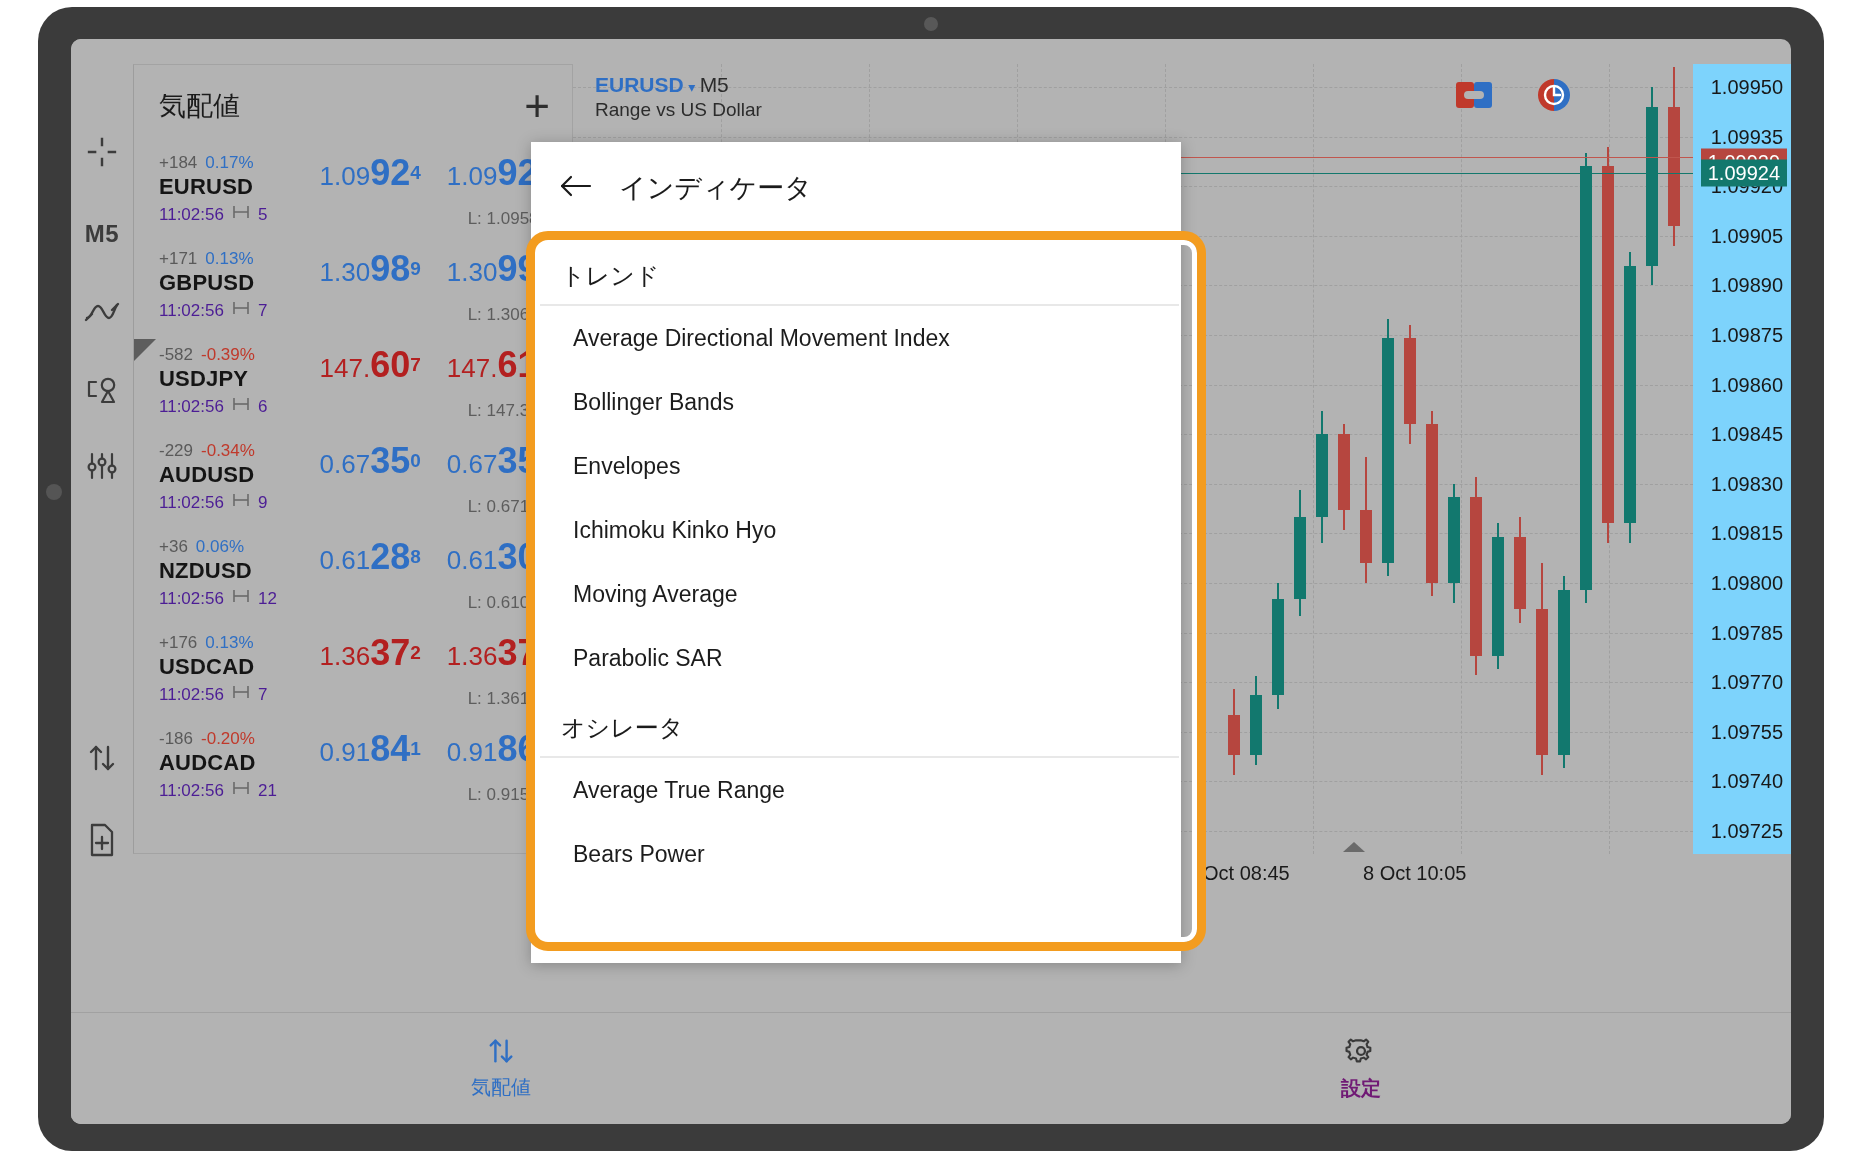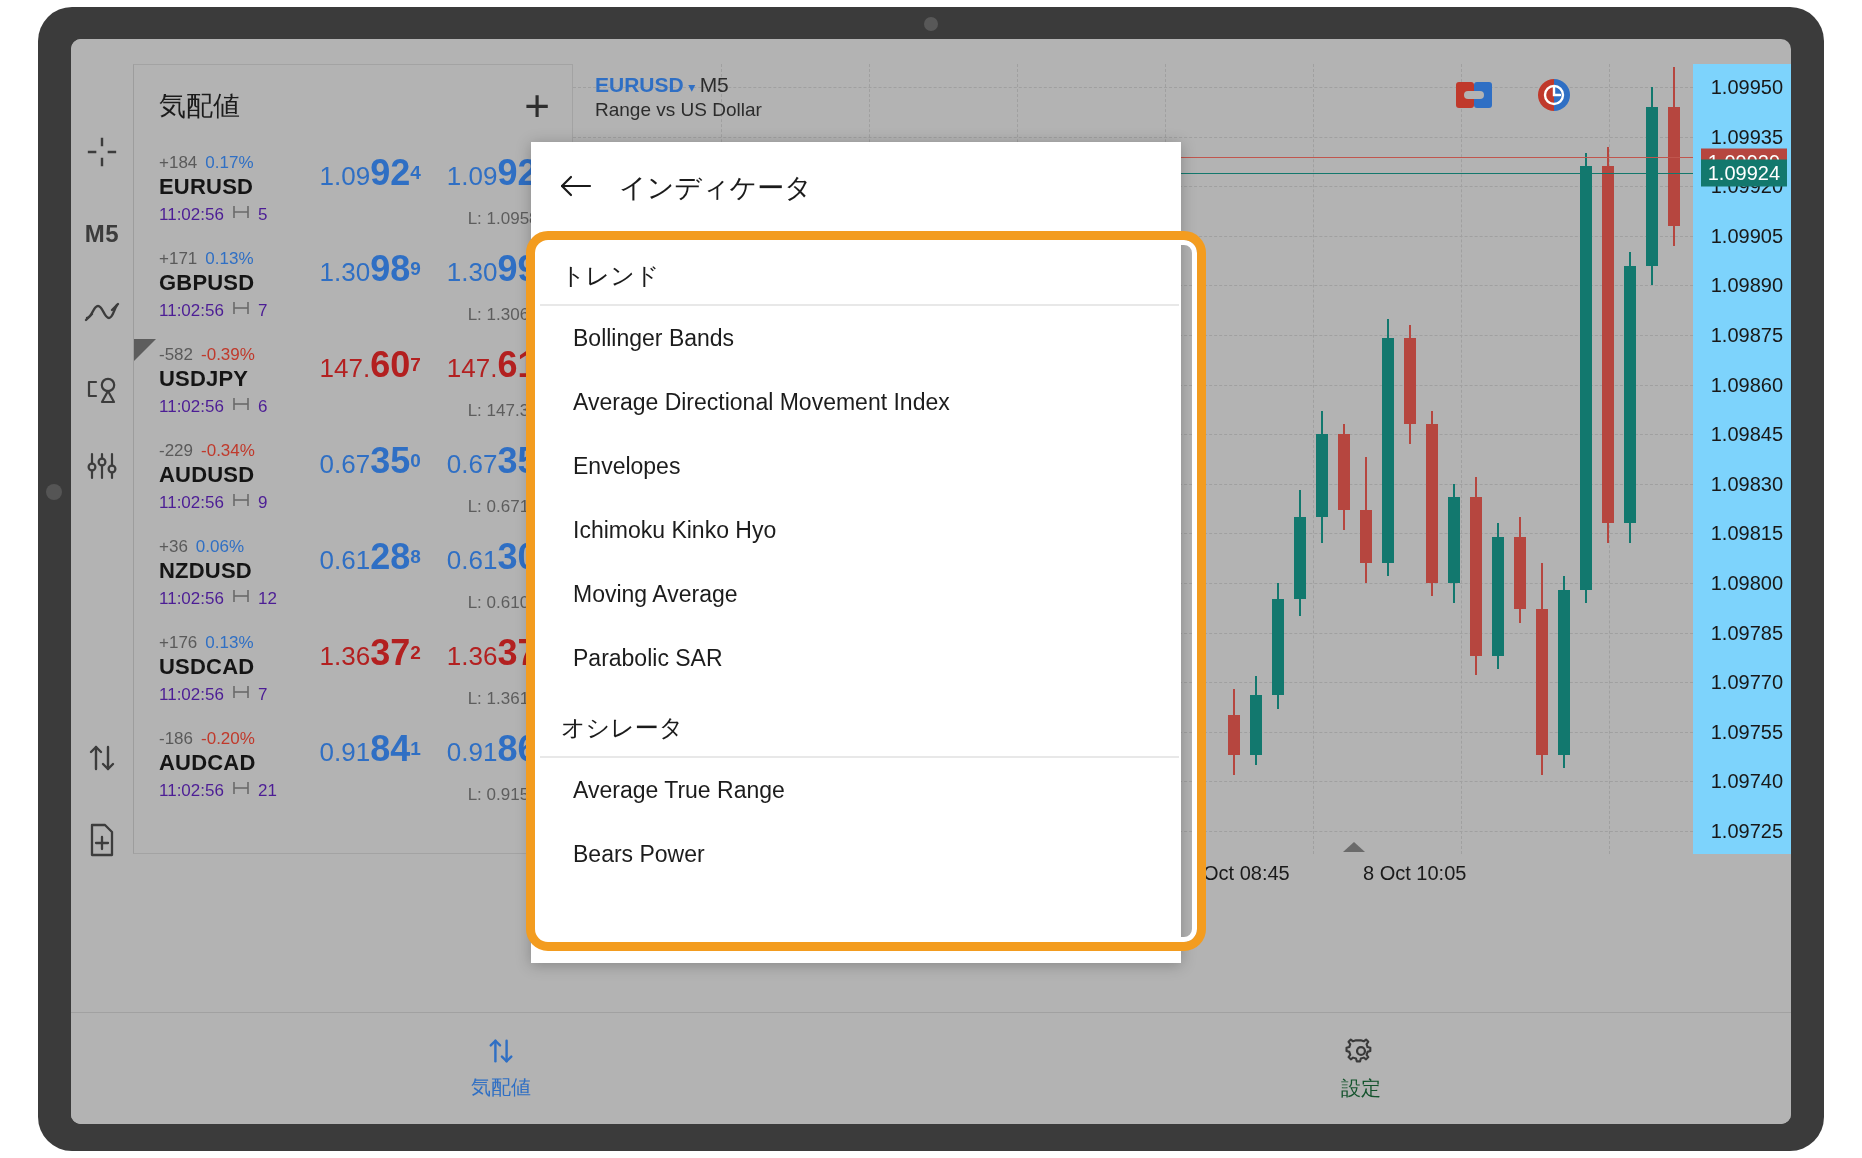--- a/index.html
+++ b/index.html
@@ -166,21 +166,21 @@
   .bottom-nav {
     position:absolute; left:0; bottom:0; width:100%; height:112px;
     background:#b3b3b3; border-top:1px solid #a1a1a1;
     display:flex;
   }
   .nav-item {
     flex:1; display:flex; flex-direction:column; align-items:center; justify-content:center; gap:6px;
   }
   .nav-item .lbl { font-size:20px; }
   .nav-item.active .lbl { color:#2f6fc4; }
-  .nav-item.idle  .lbl { color:#14532d; }
+  .nav-item.idle  .lbl { color:#701a75;font-weight:bold; }
   .nav-ico { line-height:1; }
 
   
   .scrim { position:absolute; inset:0; background:rgba(255,255,255,0); }
   .dialog {
     position:absolute; left:460px; top:103px;
     width:650px; height:821px;
     background:#ffffff;
     box-shadow: 0 2px 14px rgba(0,0,0,.25);
   }
@@ -571,22 +571,22 @@
           <span class="dlg-back">
             <svg width="34" height="24" viewBox="0 0 34 24" fill="none" stroke="#1b1b1b" stroke-width="2.2" stroke-linecap="round" stroke-linejoin="round">
               <line x1="3" y1="12" x2="31" y2="12"></line>
                 <polyline points="12,3 3,12 12,21"></polyline>
             </svg>
           </span>
           <span class="dlg-title">インディケータ</span>
         </div>
         <div class="dlg-list" id="dlg-list">
             <div class="sec-head first">トレンド</div>
+            <div class="ind-item">Average Directional Movement Index</div>
             <div class="ind-item">Bollinger Bands</div>
-            <div class="ind-item">Average Directional Movement Index</div>
             <div class="ind-item">Envelopes</div>
             <div class="ind-item">Ichimoku Kinko Hyo</div>
             <div class="ind-item">Moving Average</div>
             <div class="ind-item">Parabolic SAR</div>
             <div class="sec-head">オシレータ</div>
             <div class="ind-item">Average True Range</div>
             <div class="ind-item">Bears Power</div>
           </div>
       </div>
       <div class="highlight-ring"></div>

